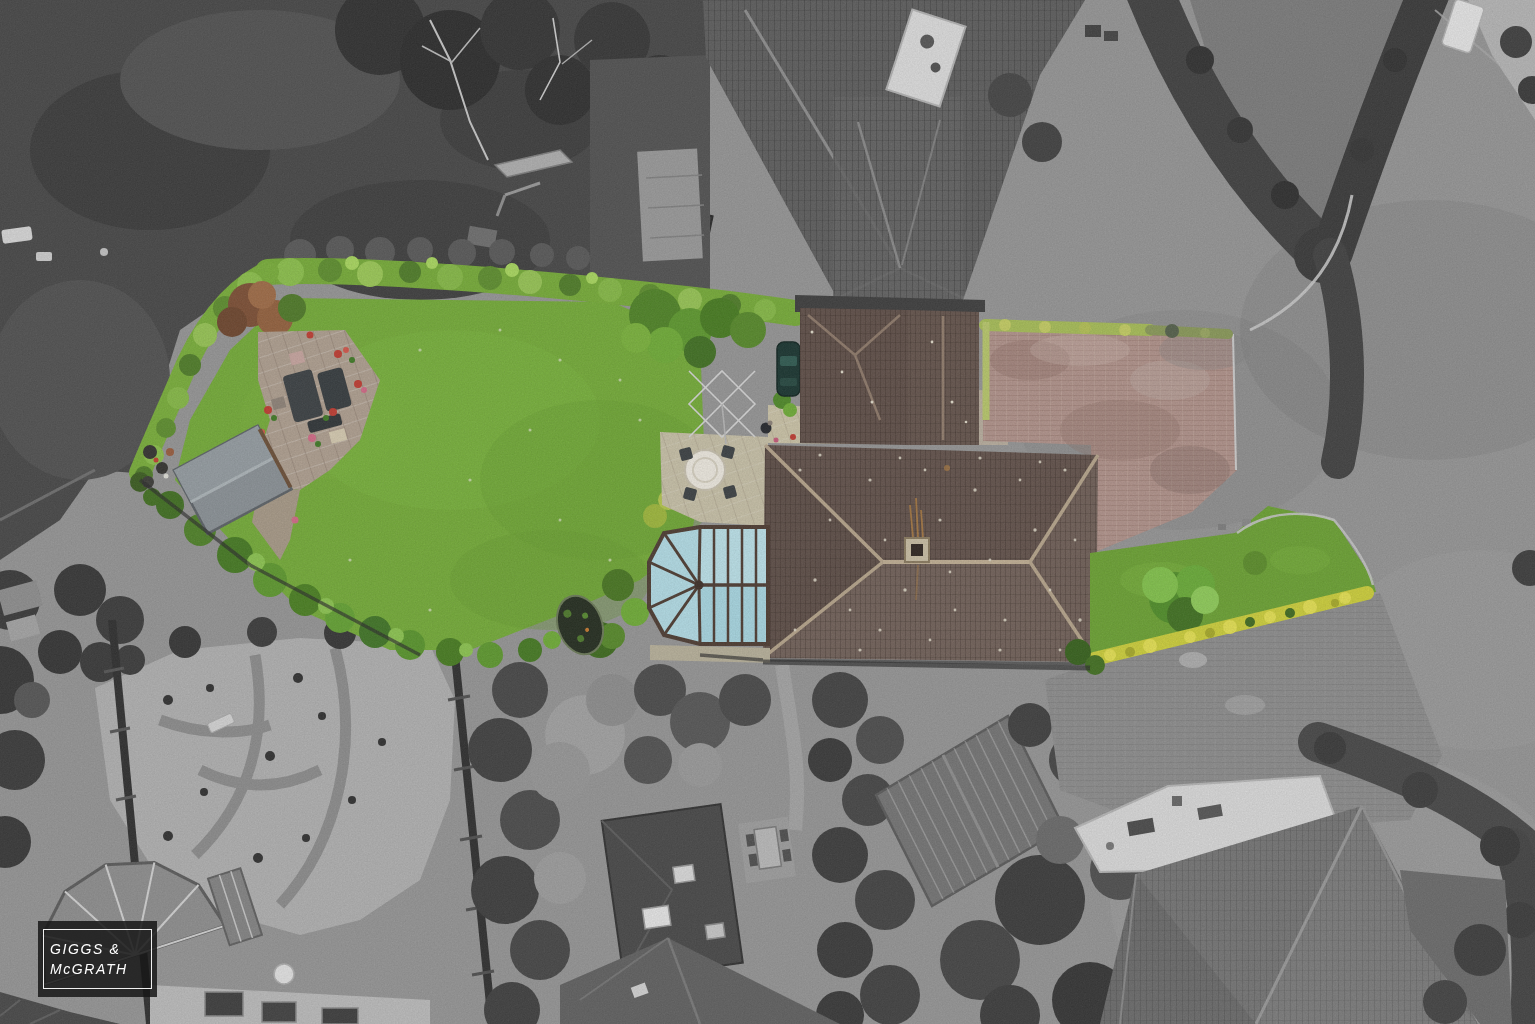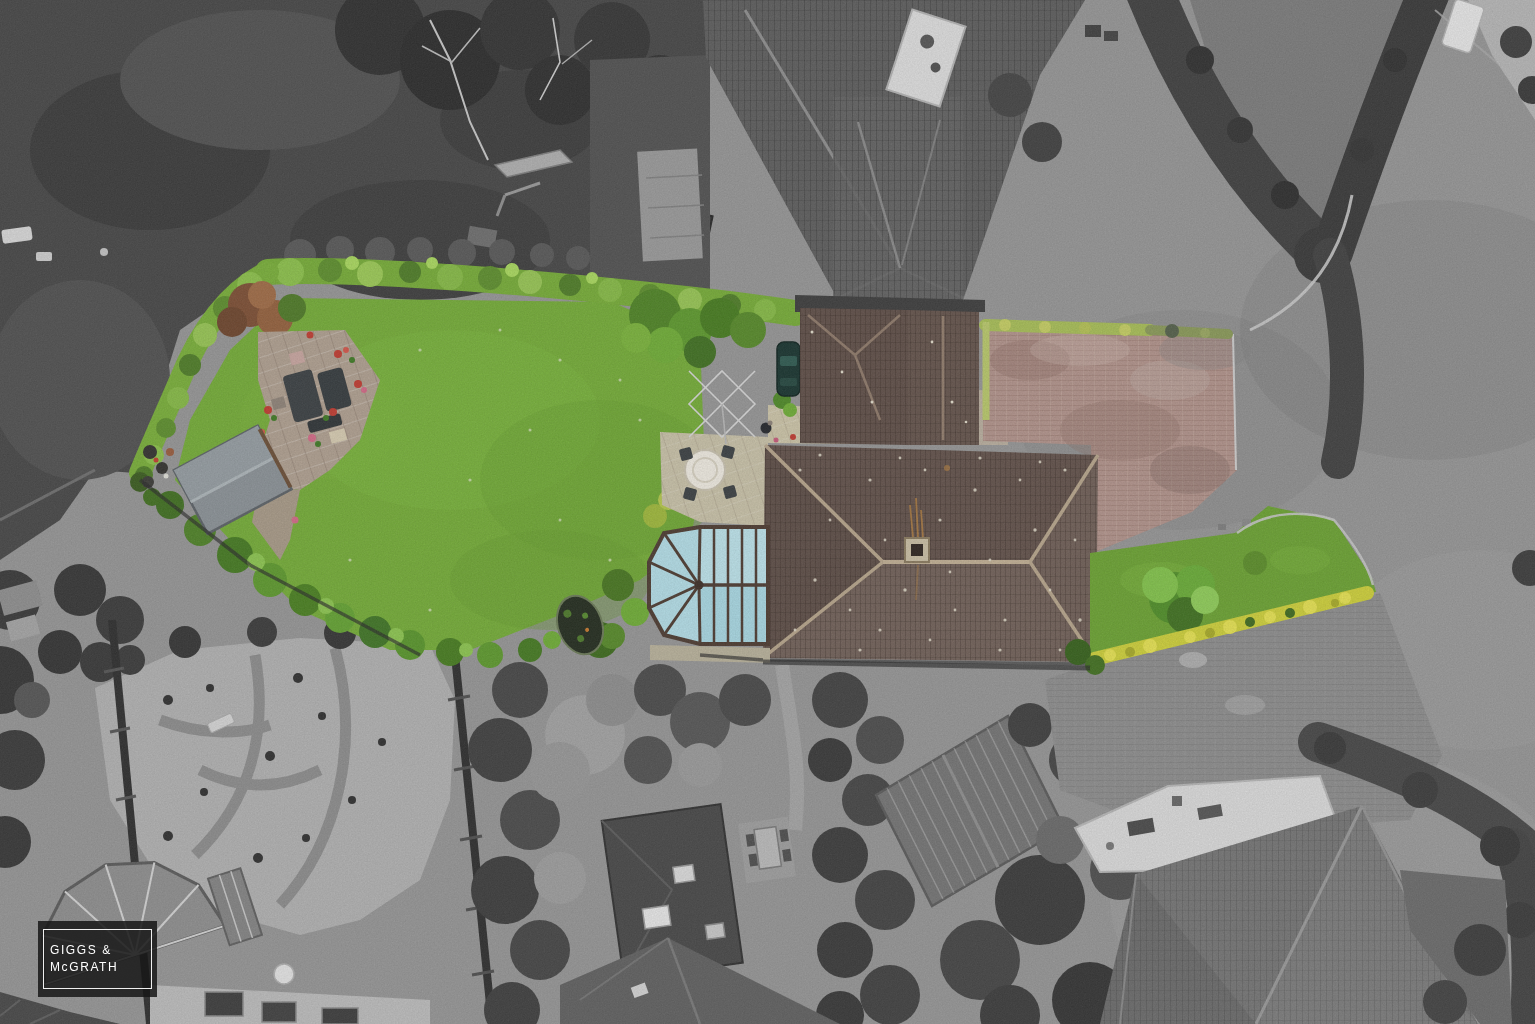--- a/index.html
+++ b/index.html
@@ -4,21 +4,21 @@
 <style>
   html,body { margin:0; padding:0; background:#222; }
   .stage { position:relative; width:1535px; height:1024px; overflow:hidden; background:#949494;
            font-family:"Liberation Sans", sans-serif; }
   .stage svg { position:absolute; left:0; top:0; display:block; }
   .logo { position:absolute; left:38px; top:921px; width:119px; height:76px;
           display:flex; align-items:center; justify-content:center; z-index:5; }
   .logo-inner { width:101px; height:58px; border:1.5px solid rgba(255,255,255,0.93);
           display:flex; flex-direction:column; align-items:flex-start; justify-content:center;
           padding-left:6px; gap:1px; }
-  .logo-text { color:#ffffff; font-size:12px; letter-spacing:1.6px; font-weight:400; line-height:1.3; white-space:nowrap; }
+  .logo-text { color:#ffffff; font-size:14px; letter-spacing:1.6px; font-weight:400; line-height:1.3; white-space:nowrap;font-style:italic; }
 </style>
 </head>
 <body>
 
 <div class="stage">
 <svg width="1535" height="1024" viewBox="0 0 1535 1024" xmlns="http://www.w3.org/2000/svg">
   <defs>
     <pattern id="tiles" width="5" height="9" patternUnits="userSpaceOnUse">
       <line x1="0.5" y1="0" x2="0.5" y2="9" stroke="rgba(35,22,16,0.22)" stroke-width="1"></line>
       <line x1="0" y1="0.5" x2="5" y2="0.5" stroke="rgba(25,18,12,0.15)" stroke-width="1"></line>

